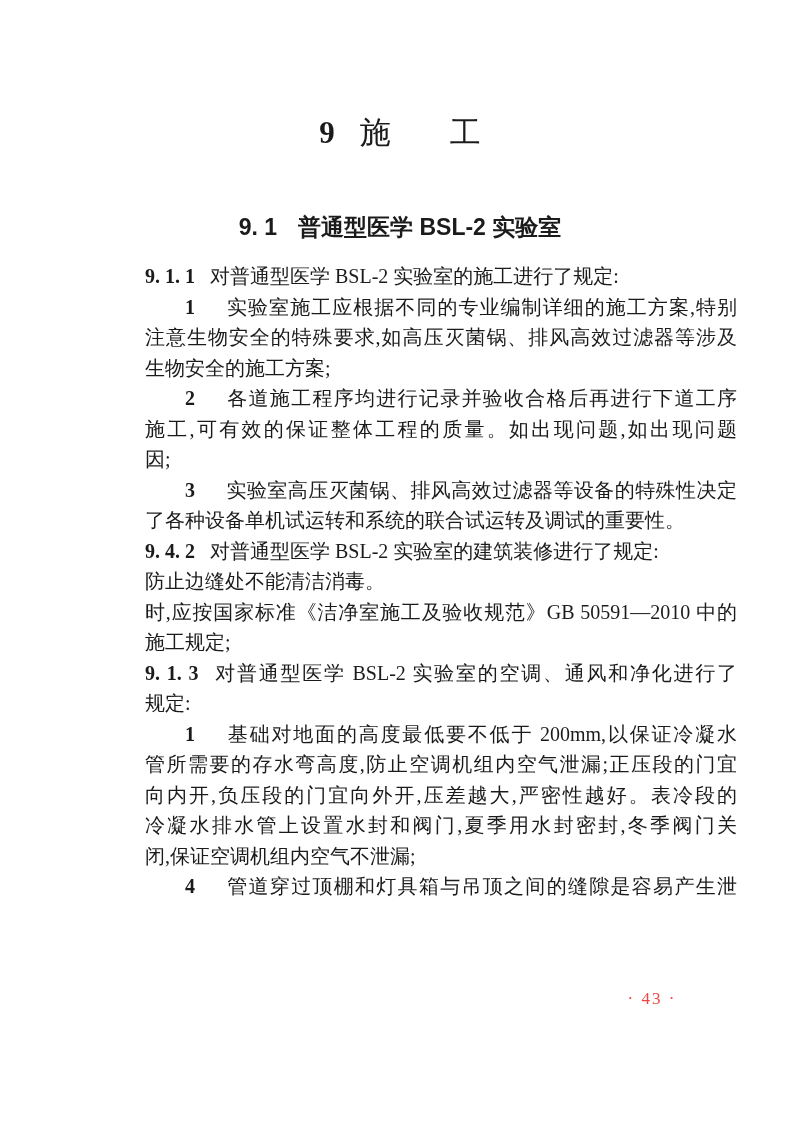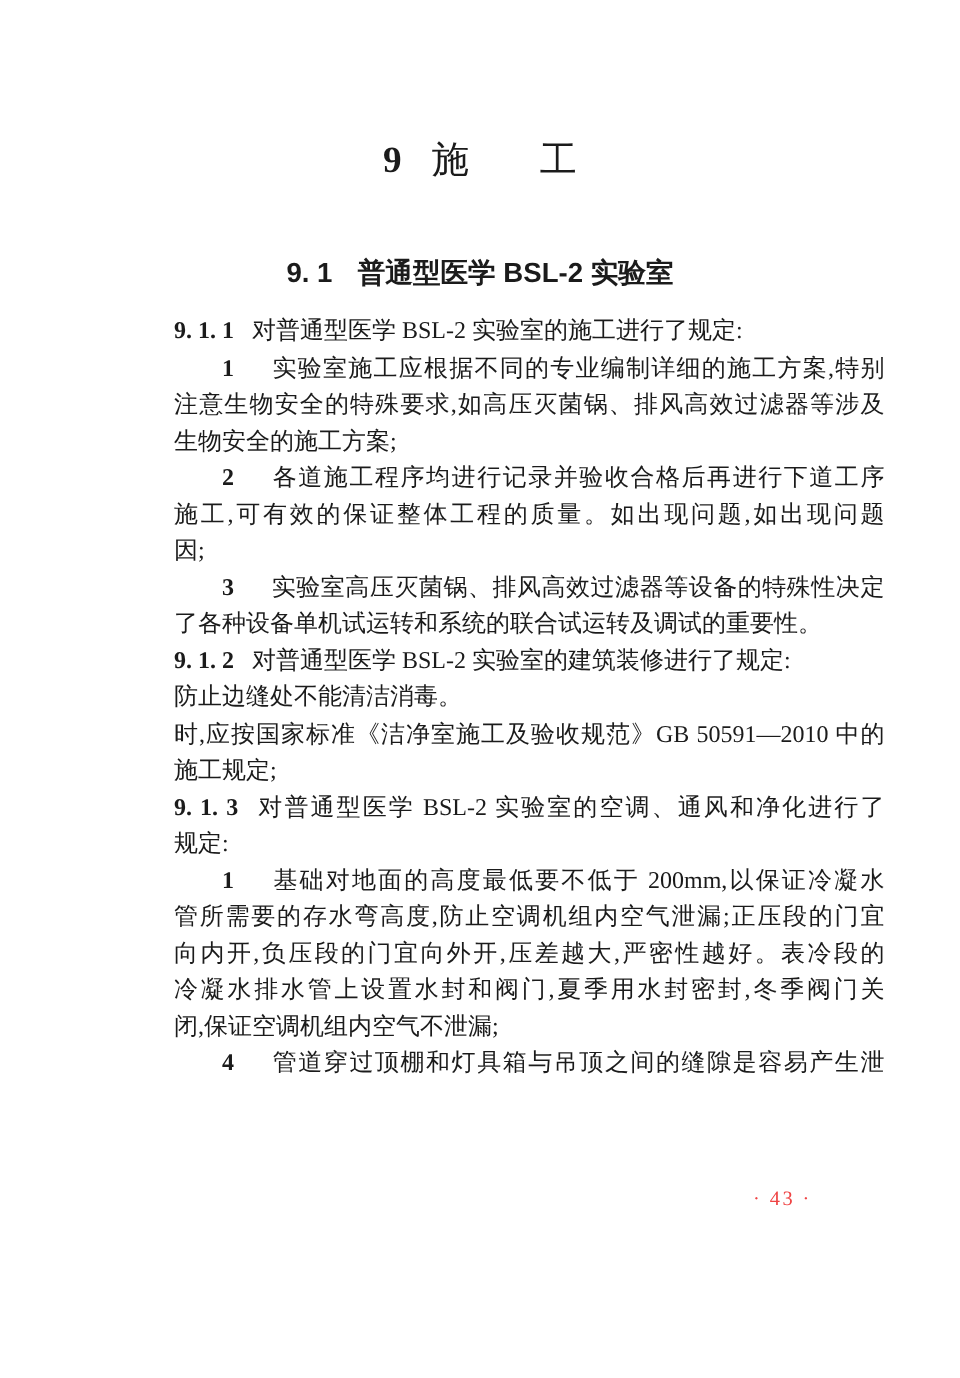--- a/index.html
+++ b/index.html
@@ -114,21 +114,21 @@
   <div class="body-text">
       <div class="line"><span class="num">9. 1. 1</span><span class="gap-s"></span><span>对普通型医学 BSL-2 实验室的施工进行了规定:</span></div>
       <div class="line fill"><span class="ind"></span><span class="num">1</span><span class="gap"></span><span>实验室施工应根据不同的专业编制详细的施工方案,特别</span></div>
       <div class="line fill"><span>注意生物安全的特殊要求,如高压灭菌锅、排风高效过滤器等涉及</span></div>
       <div class="line"><span>生物安全的施工方案;</span></div>
       <div class="line fill"><span class="ind"></span><span class="num">2</span><span class="gap"></span><span>各道施工程序均进行记录并验收合格后再进行下道工序</span></div>
       <div class="line fill"><span>施工,可有效的保证整体工程的质量。如出现问题,如出现问题</span></div>
       <div class="line"><span>因;</span></div>
       <div class="line fill"><span class="ind"></span><span class="num">3</span><span class="gap"></span><span>实验室高压灭菌锅、排风高效过滤器等设备的特殊性决定</span></div>
       <div class="line"><span>了各种设备单机试运转和系统的联合试运转及调试的重要性。</span></div>
-      <div class="line"><span class="num">9. 1. 2</span><span class="gap-s"></span><span>对普通型医学 BSL-2 实验室的建筑装修进行了规定:</span></div>
+      <div class="line"><span class="num">9. 4. 2</span><span class="gap-s"></span><span>对普通型医学 BSL-2 实验室的建筑装修进行了规定:</span></div>
       <div class="line"><span>防止边缝处不能清洁消毒。</span></div>
       <div class="line fill"><span>时,应按国家标准《洁净室施工及验收规范》GB 50591—2010 中的</span></div>
       <div class="line"><span>施工规定;</span></div>
       <div class="line fill"><span class="num">9. 1. 3</span><span class="gap-s"></span><span>对普通型医学 BSL-2 实验室的空调、通风和净化进行了</span></div>
       <div class="line"><span>规定:</span></div>
       <div class="line fill"><span class="ind"></span><span class="num">1</span><span class="gap"></span><span>基础对地面的高度最低要不低于 200mm,以保证冷凝水</span></div>
       <div class="line fill"><span>管所需要的存水弯高度,防止空调机组内空气泄漏;正压段的门宜</span></div>
       <div class="line fill"><span>向内开,负压段的门宜向外开,压差越大,严密性越好。表冷段的</span></div>
       <div class="line fill"><span>冷凝水排水管上设置水封和阀门,夏季用水封密封,冬季阀门关</span></div>
       <div class="line"><span>闭,保证空调机组内空气不泄漏;</span></div>

